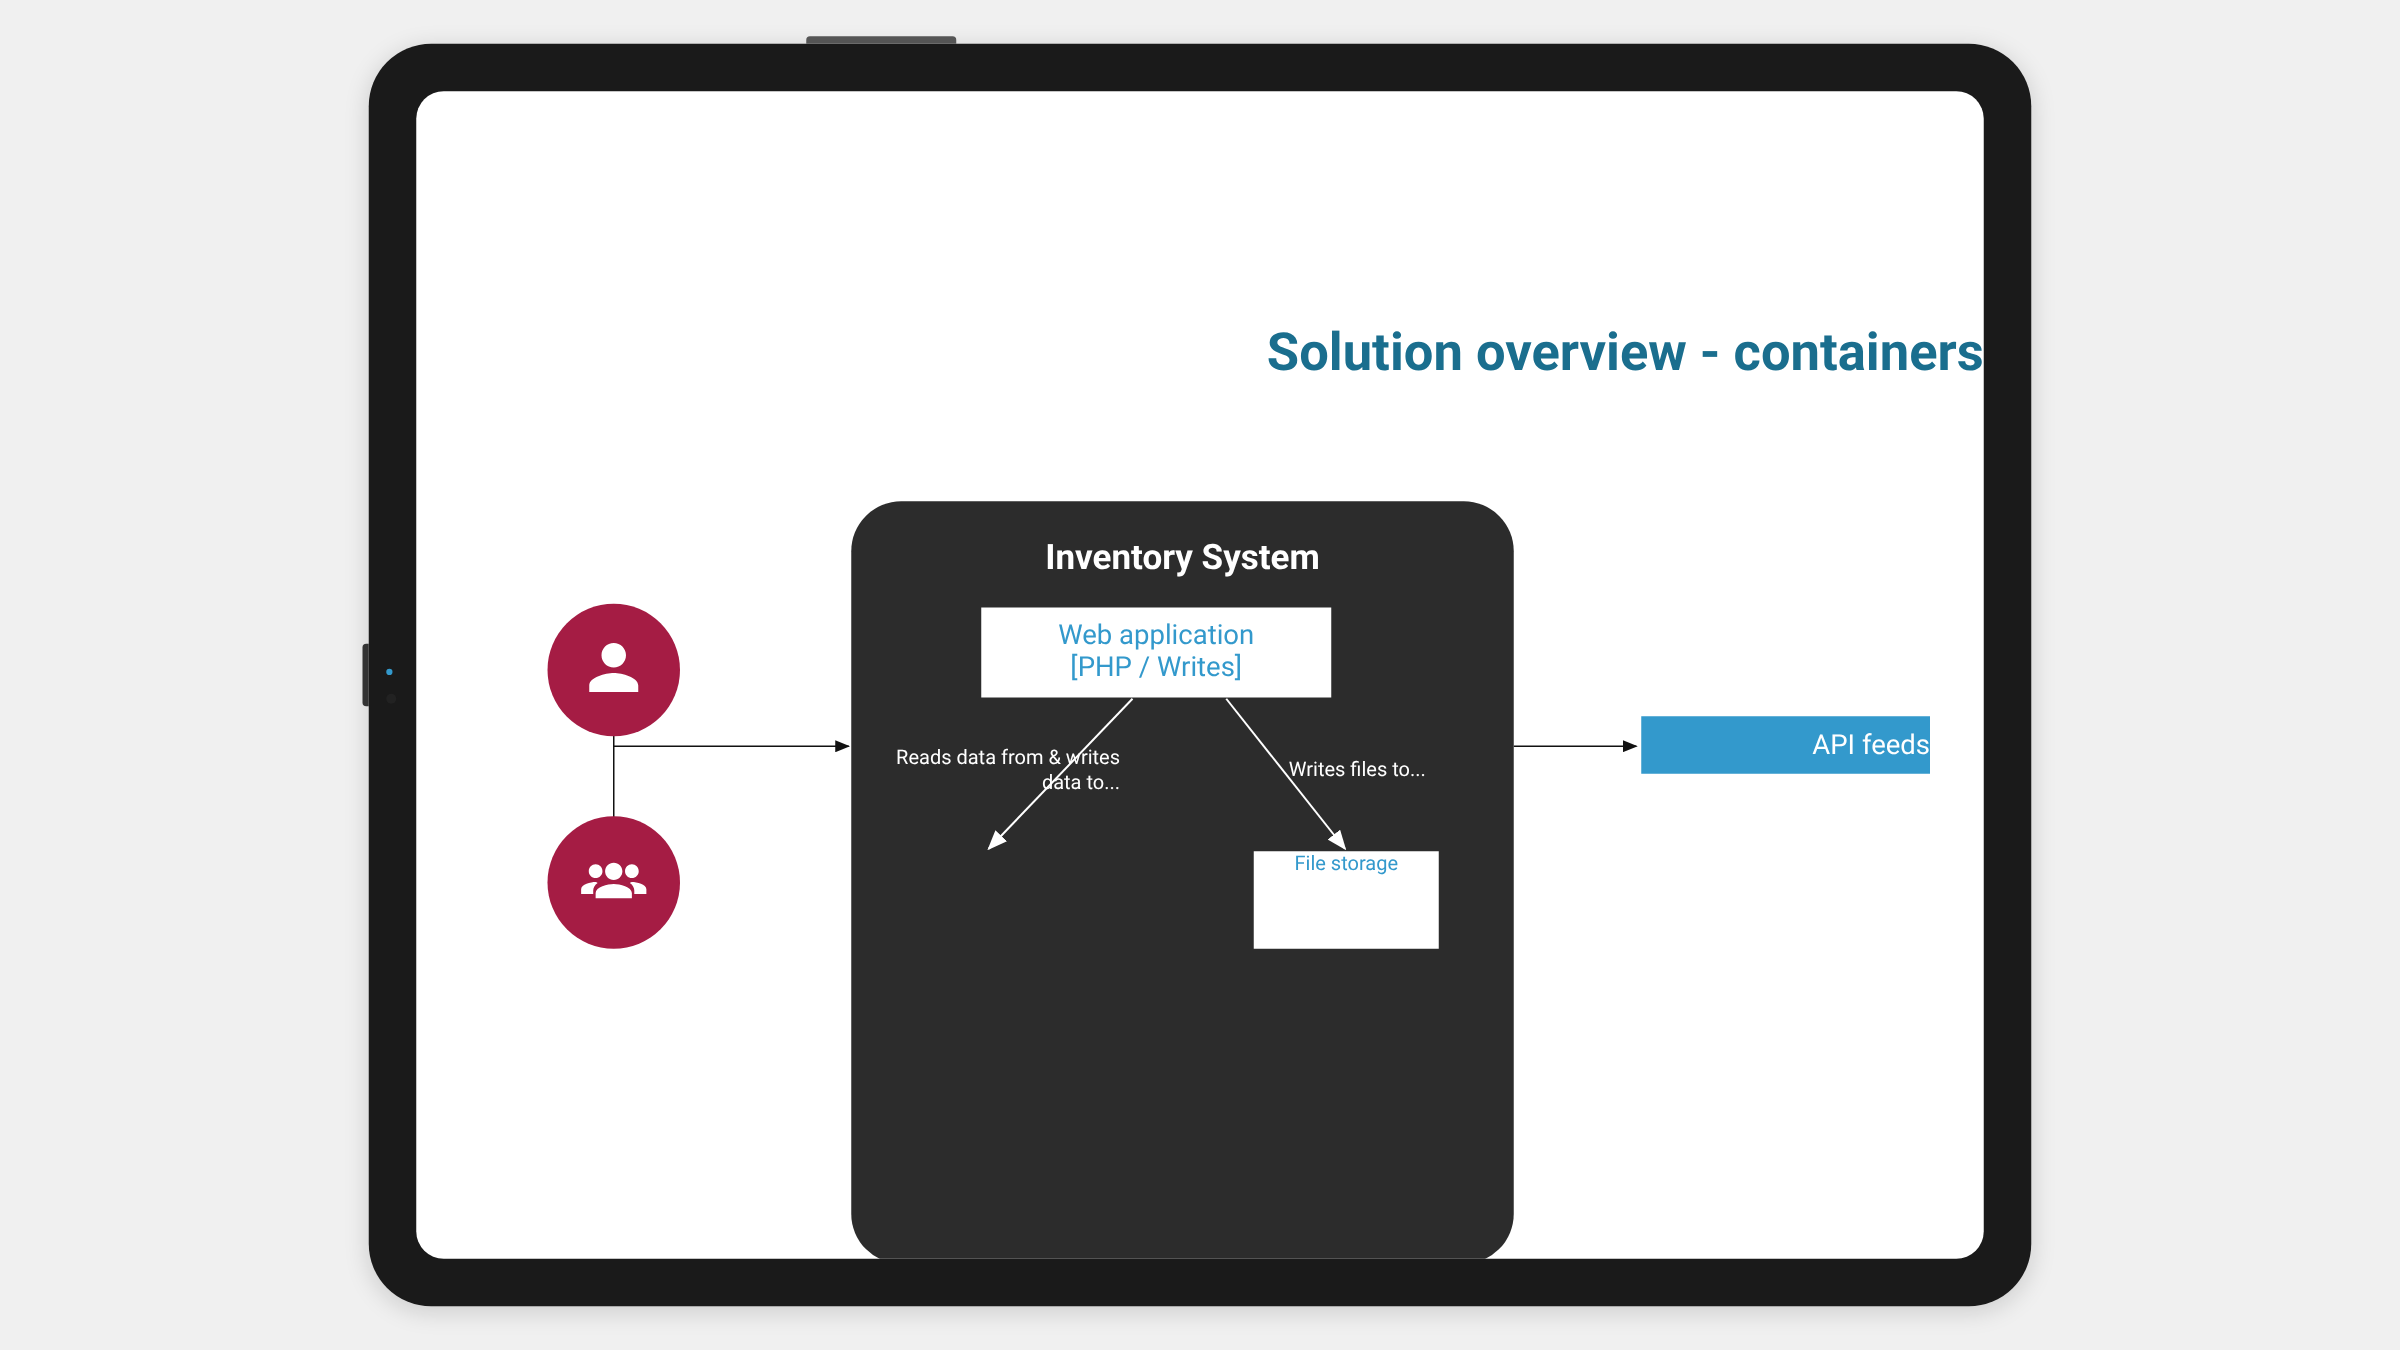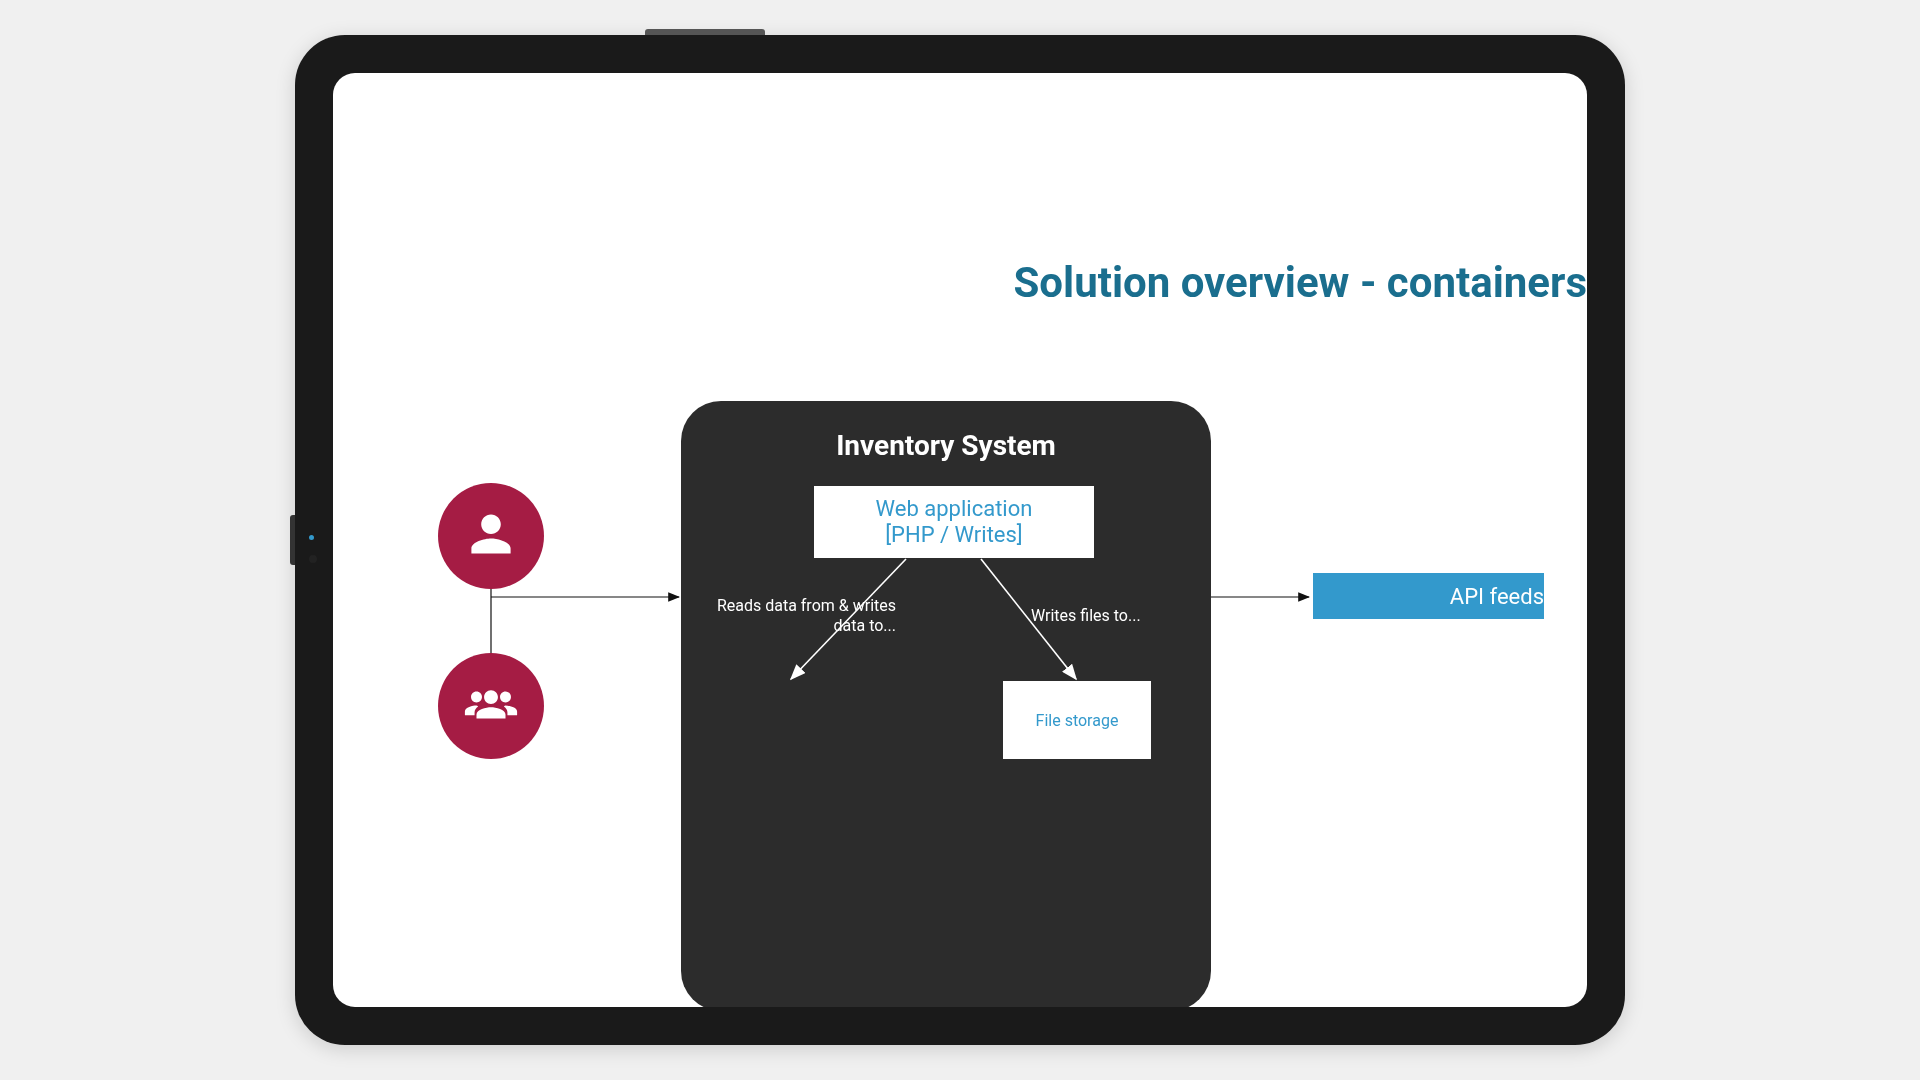--- a/index.html
+++ b/index.html
@@ -110,21 +110,21 @@
     }
     .system-title {
       color: #fff;
       font-size: 28px;
       font-weight: 700;
       text-align: center;
       margin-bottom: 25px;
     }
     .webapp-box {
       position: absolute;
-      left: 133px;
+      left: 104px;
       top: 85px;
       width: 280px;
       height: 72px;
       background: #fff;
       display: flex;
       flex-direction: column;
       align-items: center;
       justify-content: center;
       font-size: 22px;
       color: #3399cc;
@@ -147,21 +147,21 @@
       text-align: center;
     }
     .fs-box {
       position: absolute;
       left: 322px;
       top: 280px;
       width: 148px;
       height: 78px;
       background: #fff;
       display: flex;
-      align-items: center;
+      align-items: flex-start;
       justify-content: center;
       font-size: 16px;
       color: #3399cc;
     }
     .edge-label {
       position: absolute;
       color: #fff;
       font-size: 16px;
       line-height: 1.25;
     }

